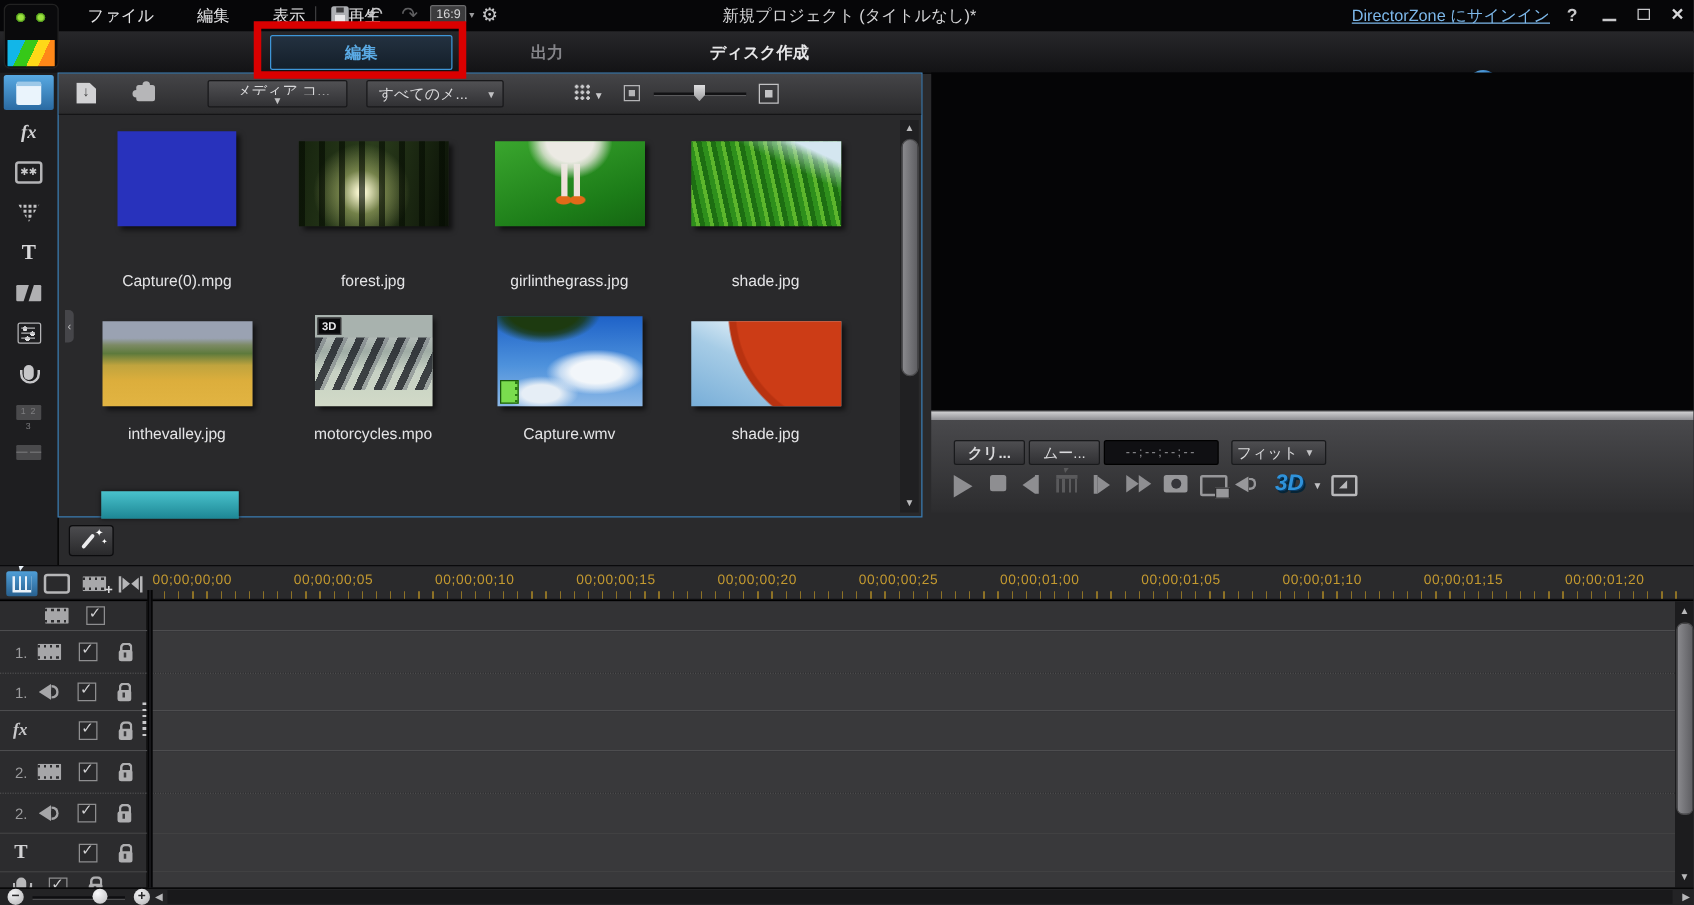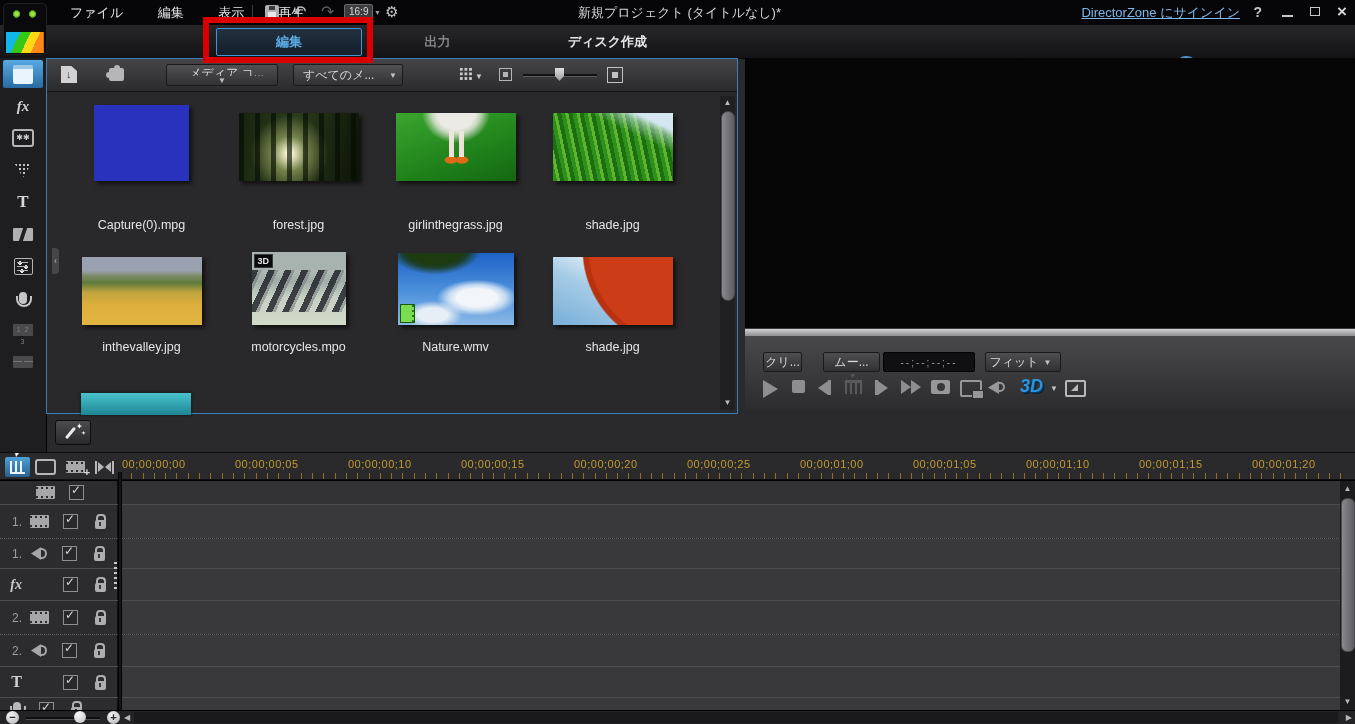--- a/index.html
+++ b/index.html
@@ -134,21 +134,21 @@
   #lib-scroll{position:absolute;right:2px;top:37px;width:15px;height:314px;background:#202022;}
   .sb-arrow{position:absolute;left:0;width:15px;height:14px;color:#b9b9bb;font-size:8px;text-align:center;line-height:14px;}
   #lib-sb-up{top:0;} #lib-sb-down{bottom:0;}
   #lib-sb-thumb{position:absolute;left:1px;top:15px;width:12px;height:188px;border:1px solid #4a4a4c;border-radius:7px;background:linear-gradient(90deg,#8a8a8e,#5e5e62);}
 
   
   #preview{position:absolute;left:745px;top:58px;width:610px;height:270px;background:#050506;}
   #seekbar{position:absolute;left:745px;top:328px;width:610px;height:8px;background:linear-gradient(#d2d2d4,#8e8e92);border-top:1px solid #3a3a3c;box-sizing:border-box;}
   #pv-controls{position:absolute;left:745px;top:336px;width:610px;height:74px;background:linear-gradient(#49494c,#2c2c2e);}
   .pv-btn{position:absolute;top:16px;height:20px;background:linear-gradient(#4e4e51,#313134);border:1px solid #191a1c;border-radius:2px;box-sizing:border-box;font-size:12px;color:#dadadc;display:flex;align-items:center;justify-content:center;}
-  #btn-clip{left:18px;width:39px;} #btn-movie{left:78px;width:57px;}
+  #btn-clip{left:18px;width:57px;font-weight:bold;} #btn-movie{left:78px;width:57px;}
   #timecode{position:absolute;left:138px;top:16px;width:92px;height:20px;background:#101013;border:1px solid #000;border-radius:2px;box-sizing:border-box;color:#9a9a9e;font-size:10px;letter-spacing:2px;display:flex;align-items:center;justify-content:center;}
   #fit-dd{left:240px;width:76px;}
   .tri-r{width:0;height:0;border-left:15px solid #8e8e91;border-top:9px solid transparent;border-bottom:9px solid transparent;}
   .transport{position:absolute;top:44px;display:flex;align-items:center;}
   .stop-sq{width:13px;height:13px;background:#8e8e91;border-radius:2px;}
   .bar-v{width:3px;height:15px;background:#8e8e91;}
   .tri-l-s{width:0;height:0;border-right:10px solid #8e8e91;border-top:7px solid transparent;border-bottom:7px solid transparent;}
   .tri-r-s{width:0;height:0;border-left:10px solid #8e8e91;border-top:7px solid transparent;border-bottom:7px solid transparent;}
   .marker-ic{width:17px;height:11px;background:repeating-linear-gradient(90deg,#5a5a5c 0 2px,transparent 2px 5px);border-top:3px solid #5a5a5c;position:relative;}
   .marker-ic::after{content:"▾";position:absolute;left:5px;top:-12px;font-size:8px;color:#5a5a5c;}
@@ -357,21 +357,21 @@
           </div>
         </div>
       <div class="lib-label">motorcycles.mpo</div>
     </div>
     <div class="lib-item row2 c3">
       <div class="thumb-box">
           <div class="thumb th6">
             <span class="clipicon"></span>
           </div>
         </div>
-      <div class="lib-label">Nature.wmv</div>
+      <div class="lib-label">Capture.wmv</div>
     </div>
     <div class="lib-item row2 c4">
       <div class="thumb-box">
           <div class="thumb th7"></div>
         </div>
       <div class="lib-label">shade.jpg</div>
     </div>
     <div class="lib-partial"></div>
 
     <div id="lib-scroll">

